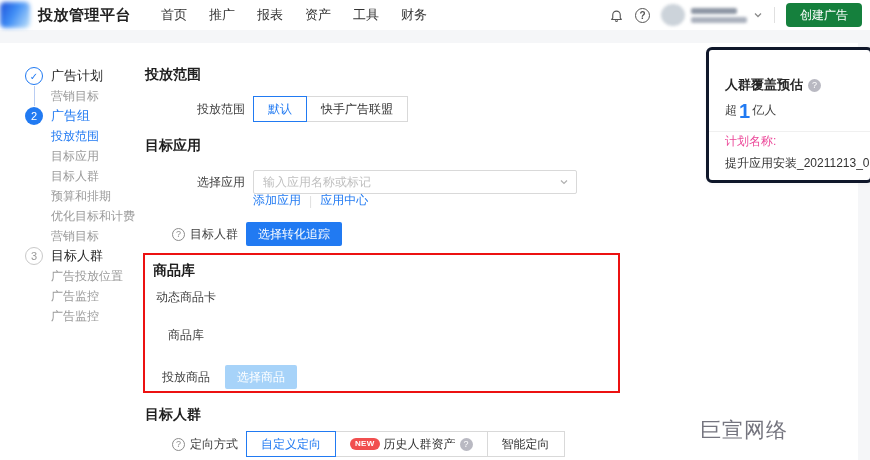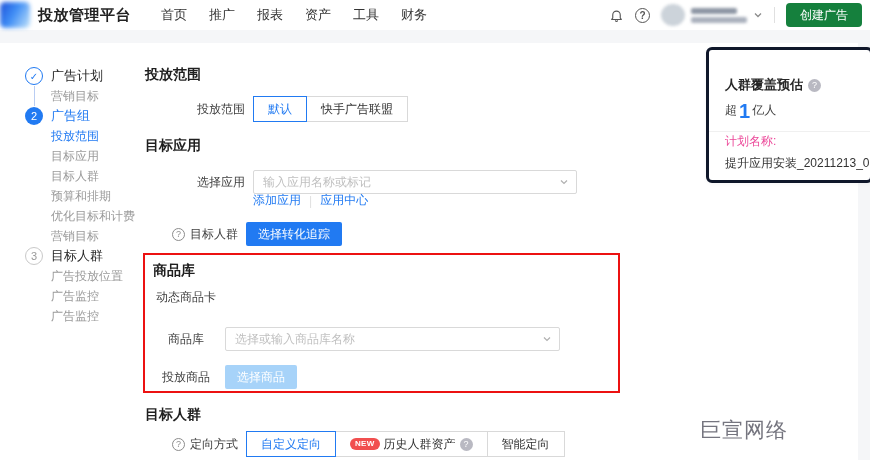--- a/index.html
+++ b/index.html
@@ -205,26 +205,20 @@
 
   <div class="red-box">
     <div class="box-heading">商品库</div>
 
     <div class="box-row" style="top:34px">
       <div class="box-label">动态商品卡</div>
     </div>
 
     <div class="box-row" style="top:72px">
       <div class="box-label">商品库</div>
-      <div class="select-wrap" style="width:335px">
-        <input class="select-input" readonly="" placeholder="选择或输入商品库名称" style="">
-        <svg class="select-chevron" width="10" height="10" viewBox="0 0 10 10">
-            <polyline points="2,3.5 5,6.5 8,3.5" fill="none" stroke="#b0b0b0" stroke-width="1.2"></polyline>
-          </svg>
-      </div>
     </div>
 
     <div class="box-row" style="top:110px">
       <div class="box-label">投放商品</div>
       <button class="primary-btn disabled">选择商品</button>
     </div>
   </div>
 
   <div class="sec-heading" style="top:406px">目标人群</div>
 

